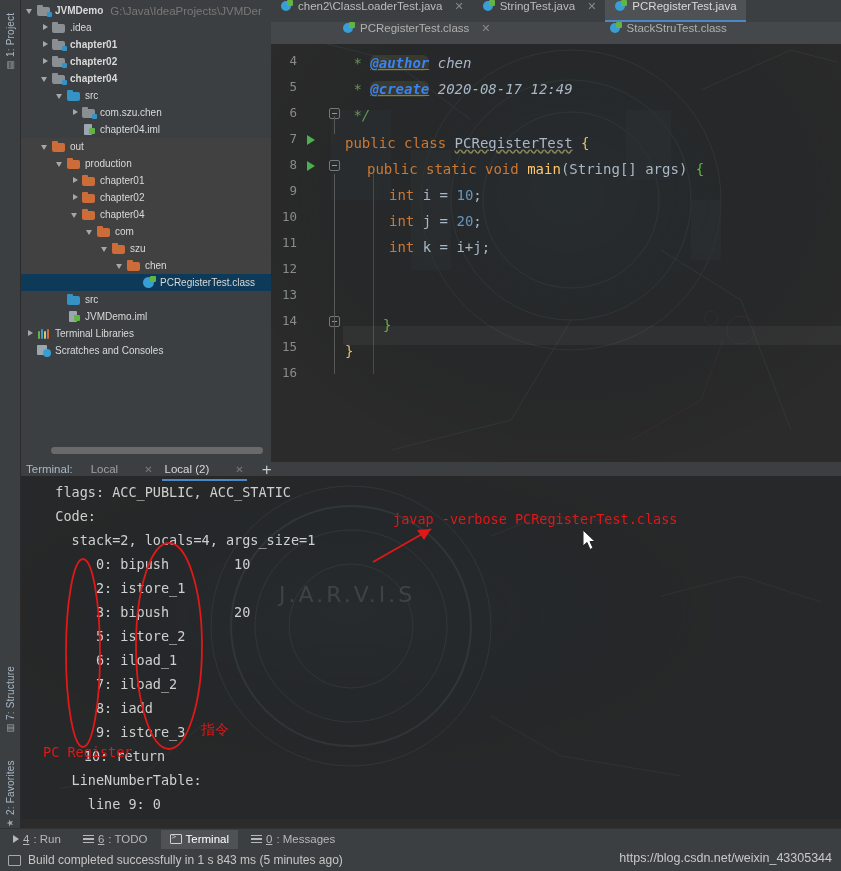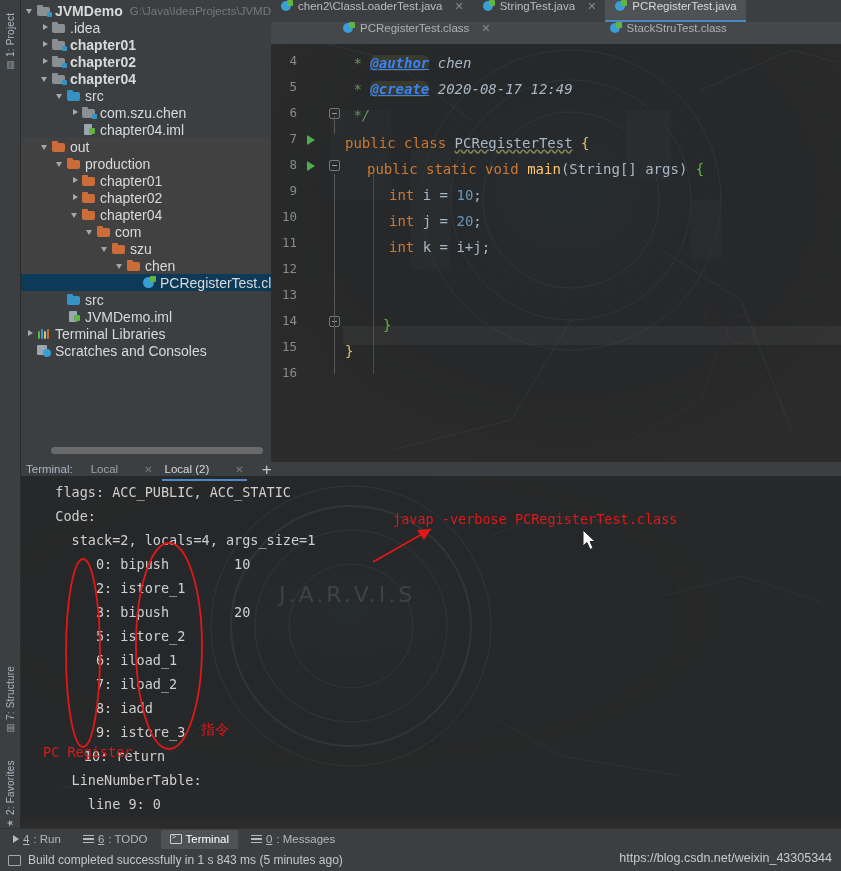--- a/index.html
+++ b/index.html
@@ -122,21 +122,21 @@
   }
   .scicon { width: 16px; flex: 0 0 16px; height: 13px; position: relative; margin-right: 3px; }
   .scicon::before {
     content: ""; position: absolute; left: 1px; top: 1px;
     width: 10px; height: 10px; background: #9aa7b0; border-radius: 1px;
   }
   .scicon::after {
     content: ""; position: absolute; left: 7px; top: 5px;
     width: 8px; height: 8px; border-radius: 50%; background: #389fd6;
   }
-  .tlabel { font-size: 14px; }
+  .tlabel { font-size: 10px; }
   .tlabel.bold { font-weight: bold; }
   .tpath { color: #787878; font-size: 11.5px; margin-left: 7px; }
   .hscroll {
     position: absolute; left: 30px; bottom: 8px;
     width: 212px; height: 7px;
     background: #6a6a6a; border-radius: 4px;
   }
 
   
   .editor-area {

